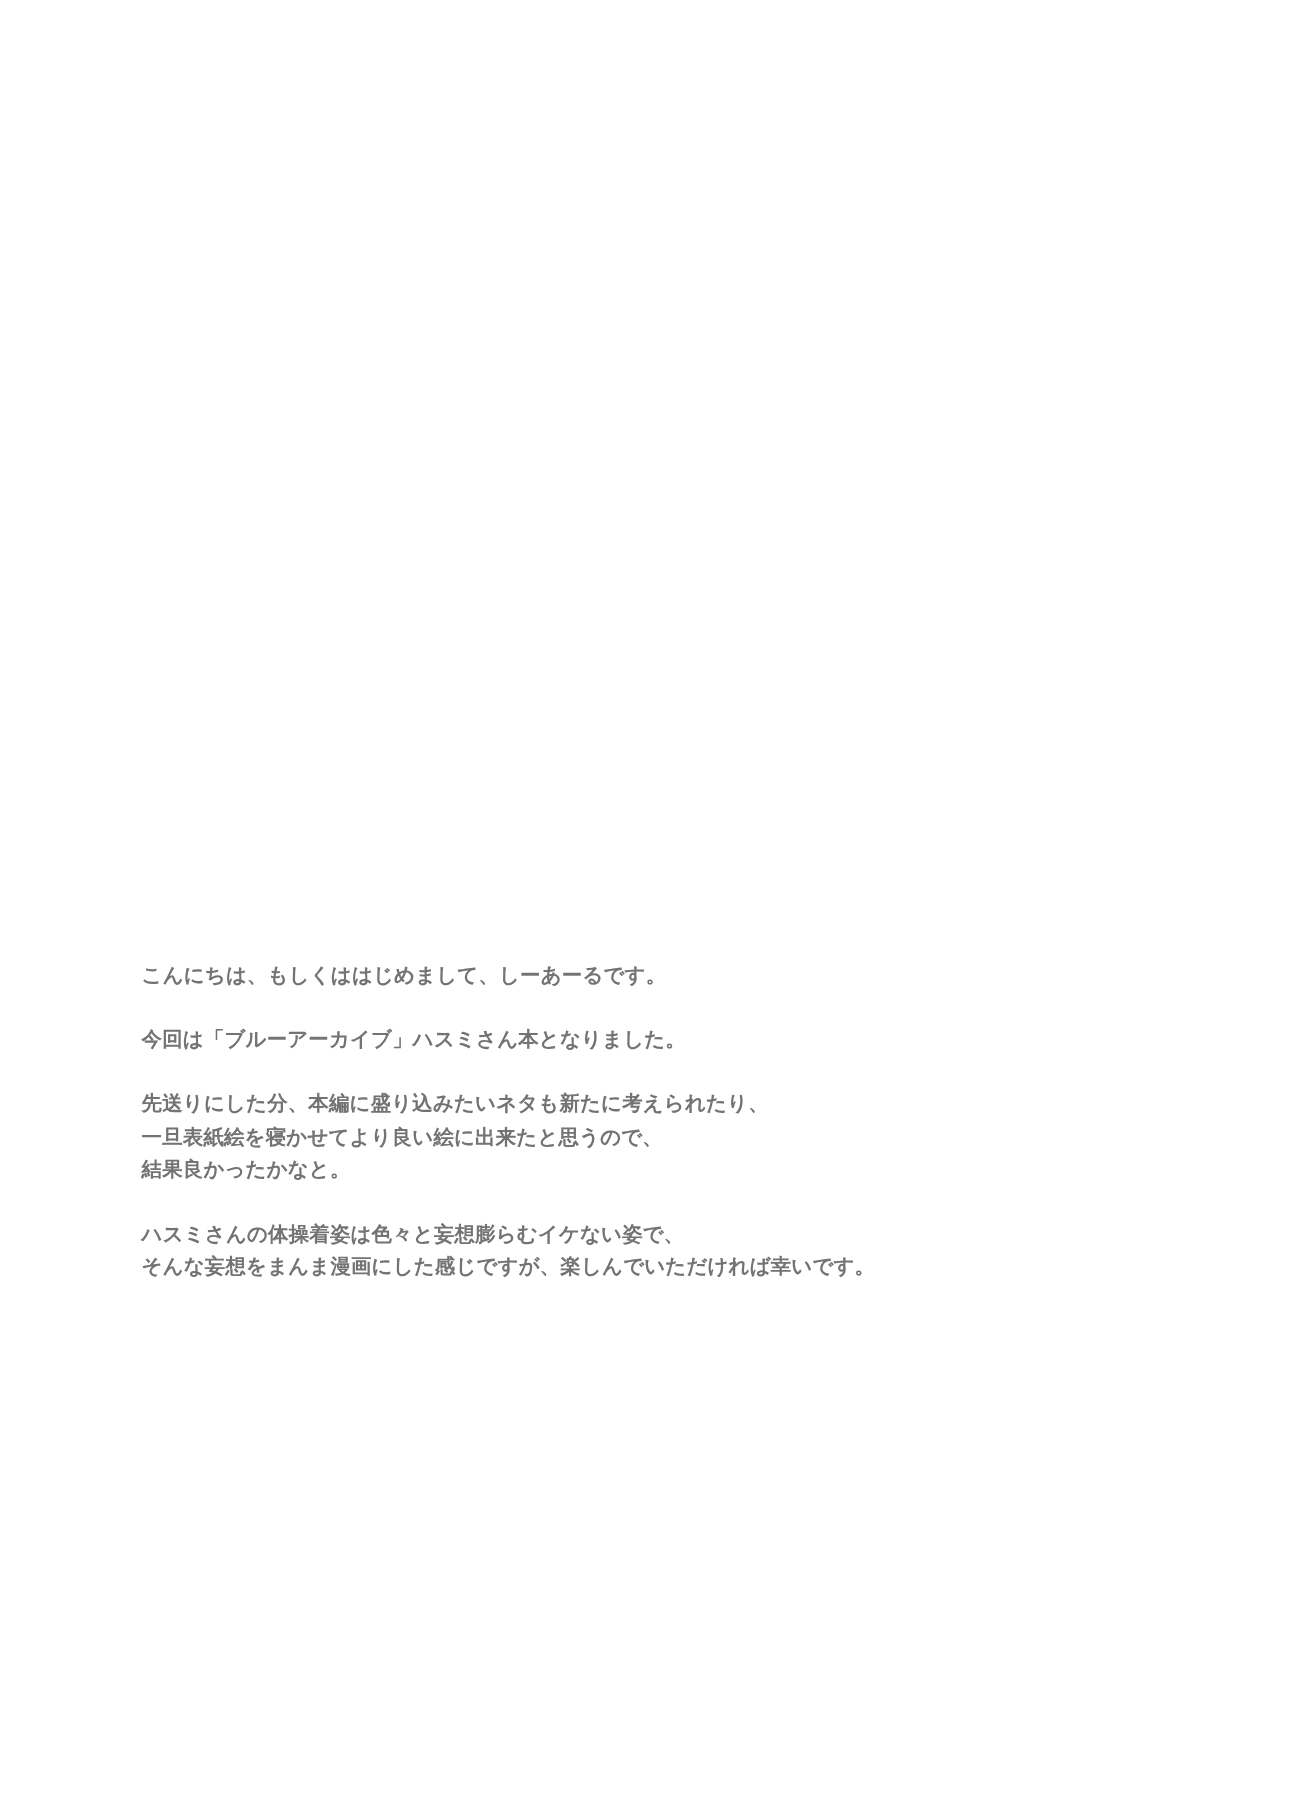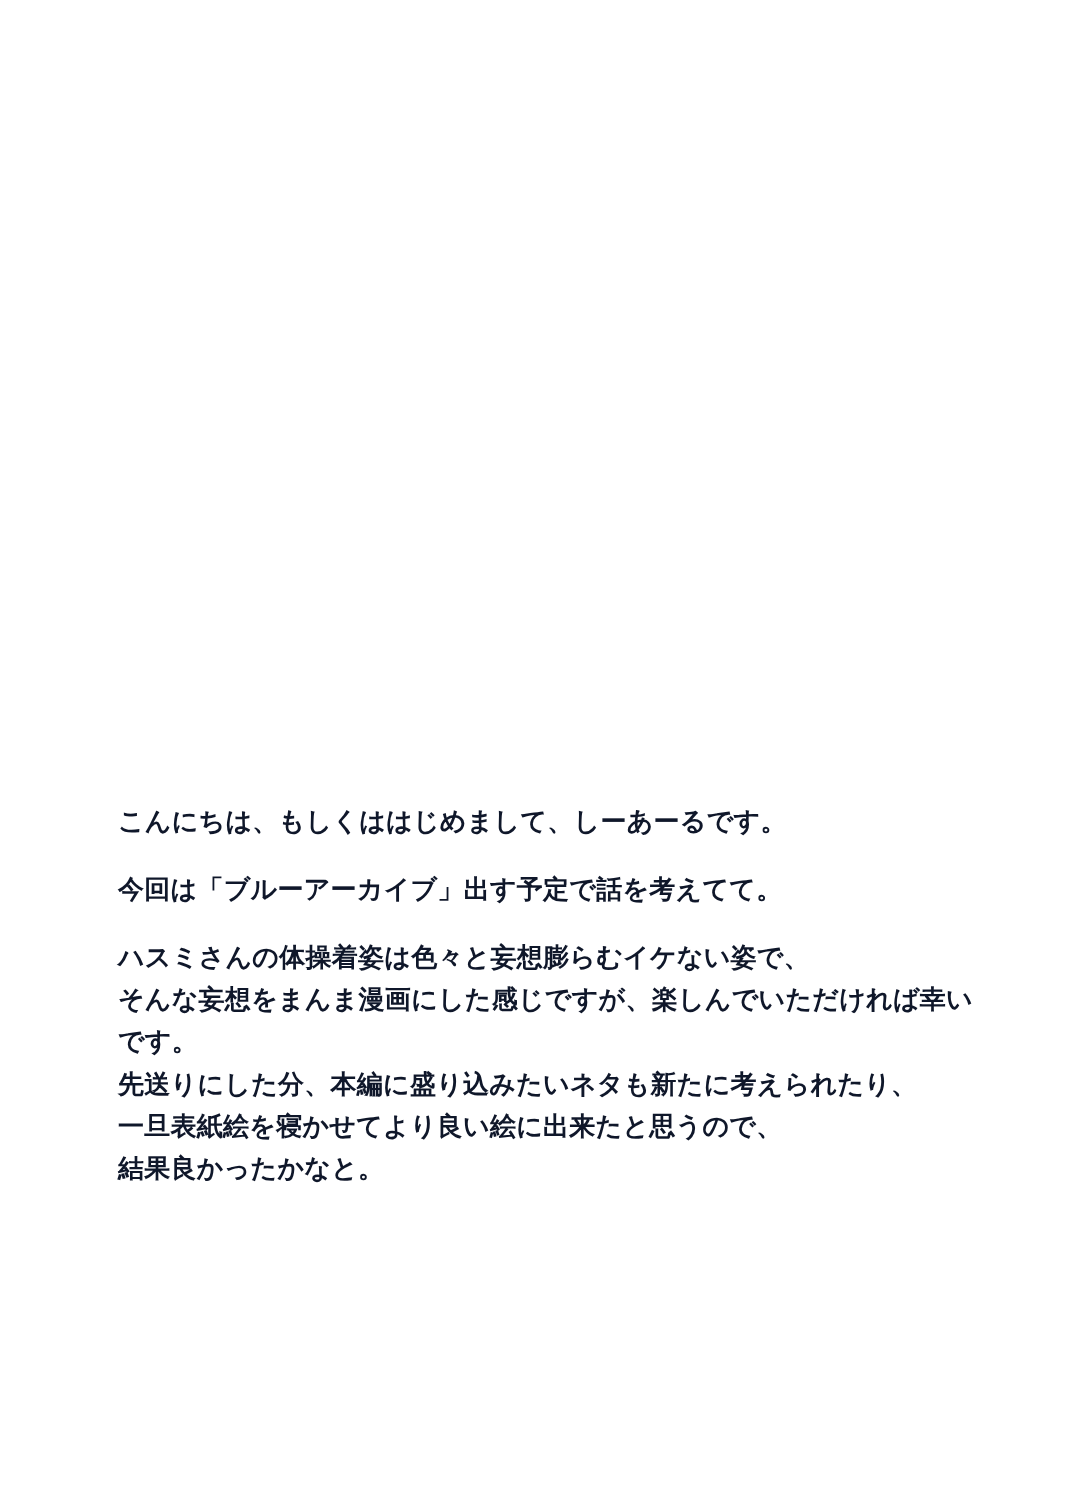--- a/index.html
+++ b/index.html
@@ -17,25 +17,25 @@
     overflow: hidden;
   }
   .afterword {
     position: absolute;
     left: 118px;
     top: 800px;
     width: 860px;
   }
   .para {
     margin: 0 0 26px 0;
-    font-size: 26px;
+    font-size: 17px;
     line-height: 1.62;
     letter-spacing: 0.01em;
     font-weight: 600;
-    color: #0f172a;
+    color: #737373;
     white-space: pre-line;
   }
   .para.last {
     margin-bottom: 0;
   }
   .signature {
     position: absolute;
     left: 118px;
     top: 1336px;
     width: 860px;
@@ -53,22 +53,22 @@
     margin-left: 70px;
   }
 </style>
 </head>
 <body>
 
 <div class="page">
 
   <div class="afterword">
     <p class="para">こんにちは、もしくははじめまして、しーあーるです。</p>
-    <p class="para">今回は「ブルーアーカイブ」出す予定で話を考えてて。</p>
-    <p class="para last">ハスミさんの体操着姿は色々と妄想膨らむイケない姿で、
-そんな妄想をまんま漫画にした感じですが、楽しんでいただければ幸いです。</p>
+    <p class="para">今回は「ブルーアーカイブ」ハスミさん本となりました。</p>
     <p class="para">先送りにした分、本編に盛り込みたいネタも新たに考えられたり、
 一旦表紙絵を寝かせてより良い絵に出来たと思うので、
 結果良かったかなと。</p>
+    <p class="para last">ハスミさんの体操着姿は色々と妄想膨らむイケない姿で、
+そんな妄想をまんま漫画にした感じですが、楽しんでいただければ幸いです。</p>
   </div>
 
 
 </div>
 
 </body></html>

